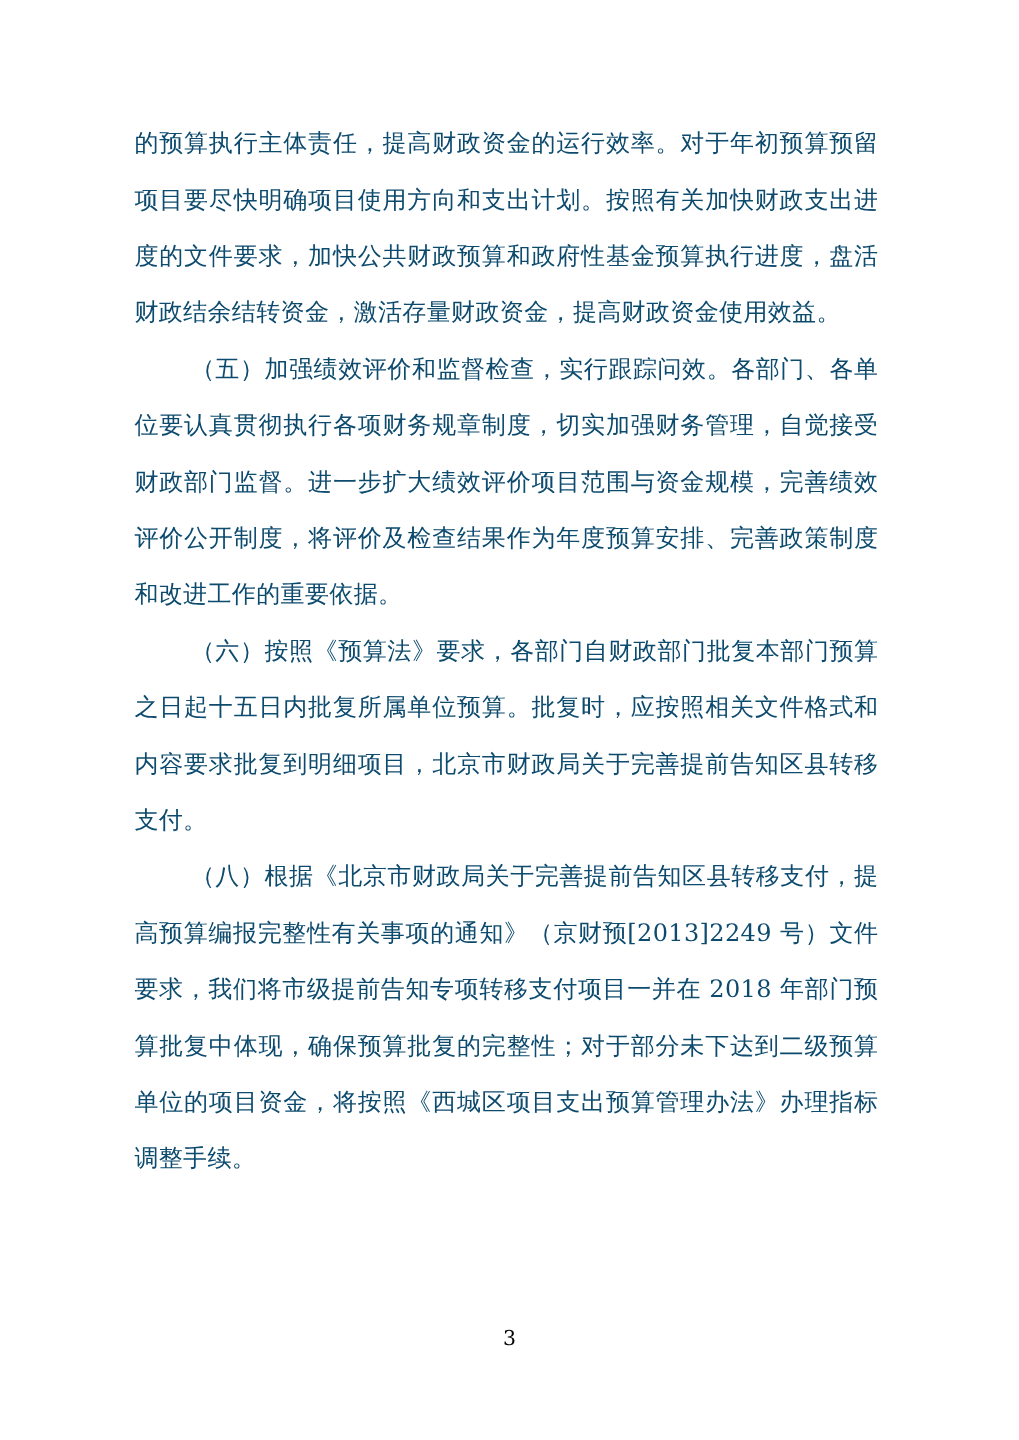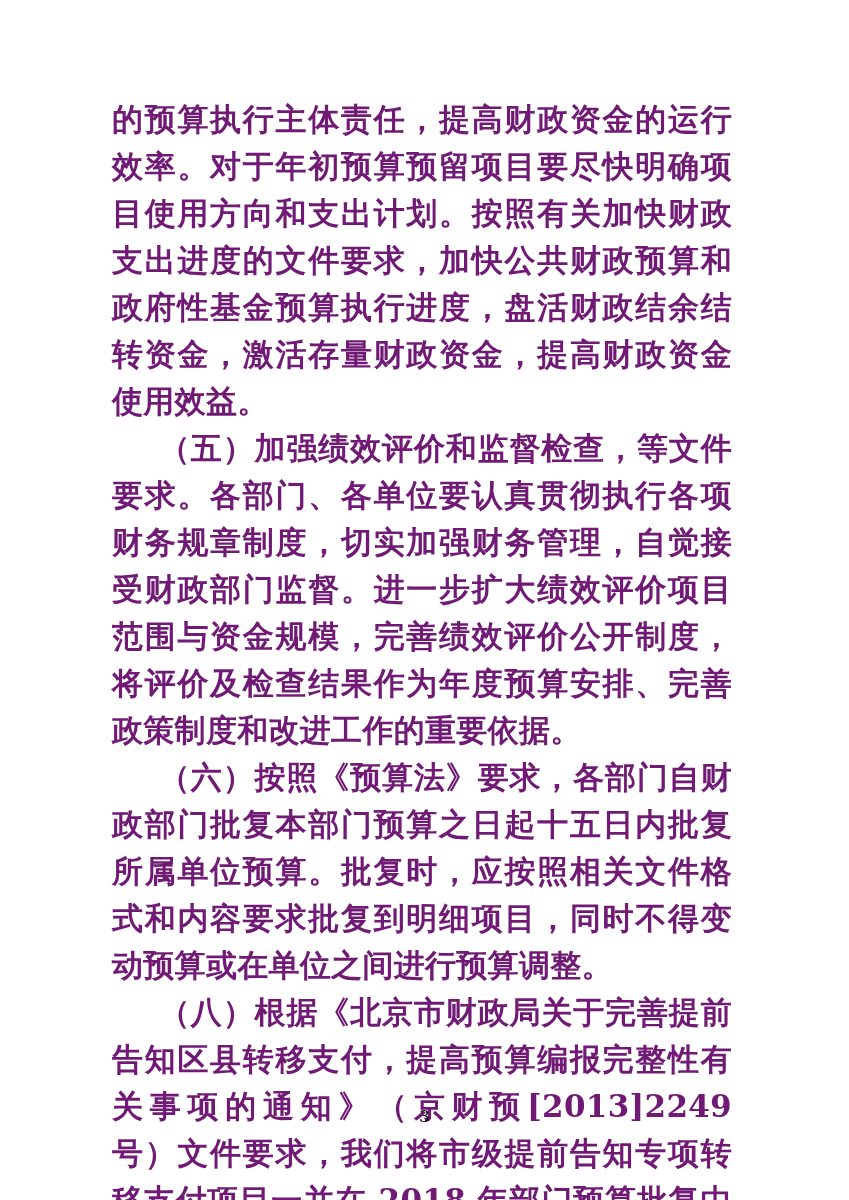--- a/index.html
+++ b/index.html
@@ -18,30 +18,29 @@
     box-sizing: border-box;
     overflow: hidden;
   }
   .content {
     position: absolute;
     left: 112px;
     top: 96px;
     width: 620px;
   }
   .para {
-    font-size: 31px;
+    font-size: 20px;
     line-height: 47px;
-    color: #701a75;
+    color: #0c4a6e;
     text-align: justify;
     text-justify: inter-ideograph;
     letter-spacing: 0.3px;
     margin: 0 0 0 0;
     white-space: pre-wrap;
     word-break: break-all;
-    font-weight: bold;
   }
   .para.indent {
     text-indent: 47px;
   }
   .footer {
     position: absolute;
     left: 0;
     right: 0;
     top: 1106px;
     text-align: center;
@@ -49,18 +48,18 @@
     color: #000000;
     font-family: "DejaVu Serif", "Liberation Serif", serif;
   }
 </style>
 </head>
 <body>
 
 <div class="page">
   <div class="content">
     <p class="para">的预算执行主体责任，提高财政资金的运行效率。对于年初预算预留项目要尽快明确项目使用方向和支出计划。按照有关加快财政支出进度的文件要求，加快公共财政预算和政府性基金预算执行进度，盘活财政结余结转资金，激活存量财政资金，提高财政资金使用效益。</p>
-    <p class="para indent">（五）加强绩效评价和监督检查，等文件要求。各部门、各单位要认真贯彻执行各项财务规章制度，切实加强财务管理，自觉接受财政部门监督。进一步扩大绩效评价项目范围与资金规模，完善绩效评价公开制度，将评价及检查结果作为年度预算安排、完善政策制度和改进工作的重要依据。</p>
-    <p class="para indent">（六）按照《预算法》要求，各部门自财政部门批复本部门预算之日起十五日内批复所属单位预算。批复时，应按照相关文件格式和内容要求批复到明细项目，同时不得变动预算或在单位之间进行预算调整。</p>
+    <p class="para indent">（五）加强绩效评价和监督检查，实行跟踪问效。各部门、各单位要认真贯彻执行各项财务规章制度，切实加强财务管理，自觉接受财政部门监督。进一步扩大绩效评价项目范围与资金规模，完善绩效评价公开制度，将评价及检查结果作为年度预算安排、完善政策制度和改进工作的重要依据。</p>
+    <p class="para indent">（六）按照《预算法》要求，各部门自财政部门批复本部门预算之日起十五日内批复所属单位预算。批复时，应按照相关文件格式和内容要求批复到明细项目，北京市财政局关于完善提前告知区县转移支付。</p>
     <p class="para indent">（八）根据《北京市财政局关于完善提前告知区县转移支付，提高预算编报完整性有关事项的通知》（京财预[2013]2249 号）文件要求，我们将市级提前告知专项转移支付项目一并在 2018 年部门预算批复中体现，确保预算批复的完整性；对于部分未下达到二级预算单位的项目资金，将按照《西城区项目支出预算管理办法》办理指标调整手续。</p>
   </div>
   <div class="footer">3</div>
 </div>
 
 </body></html>

